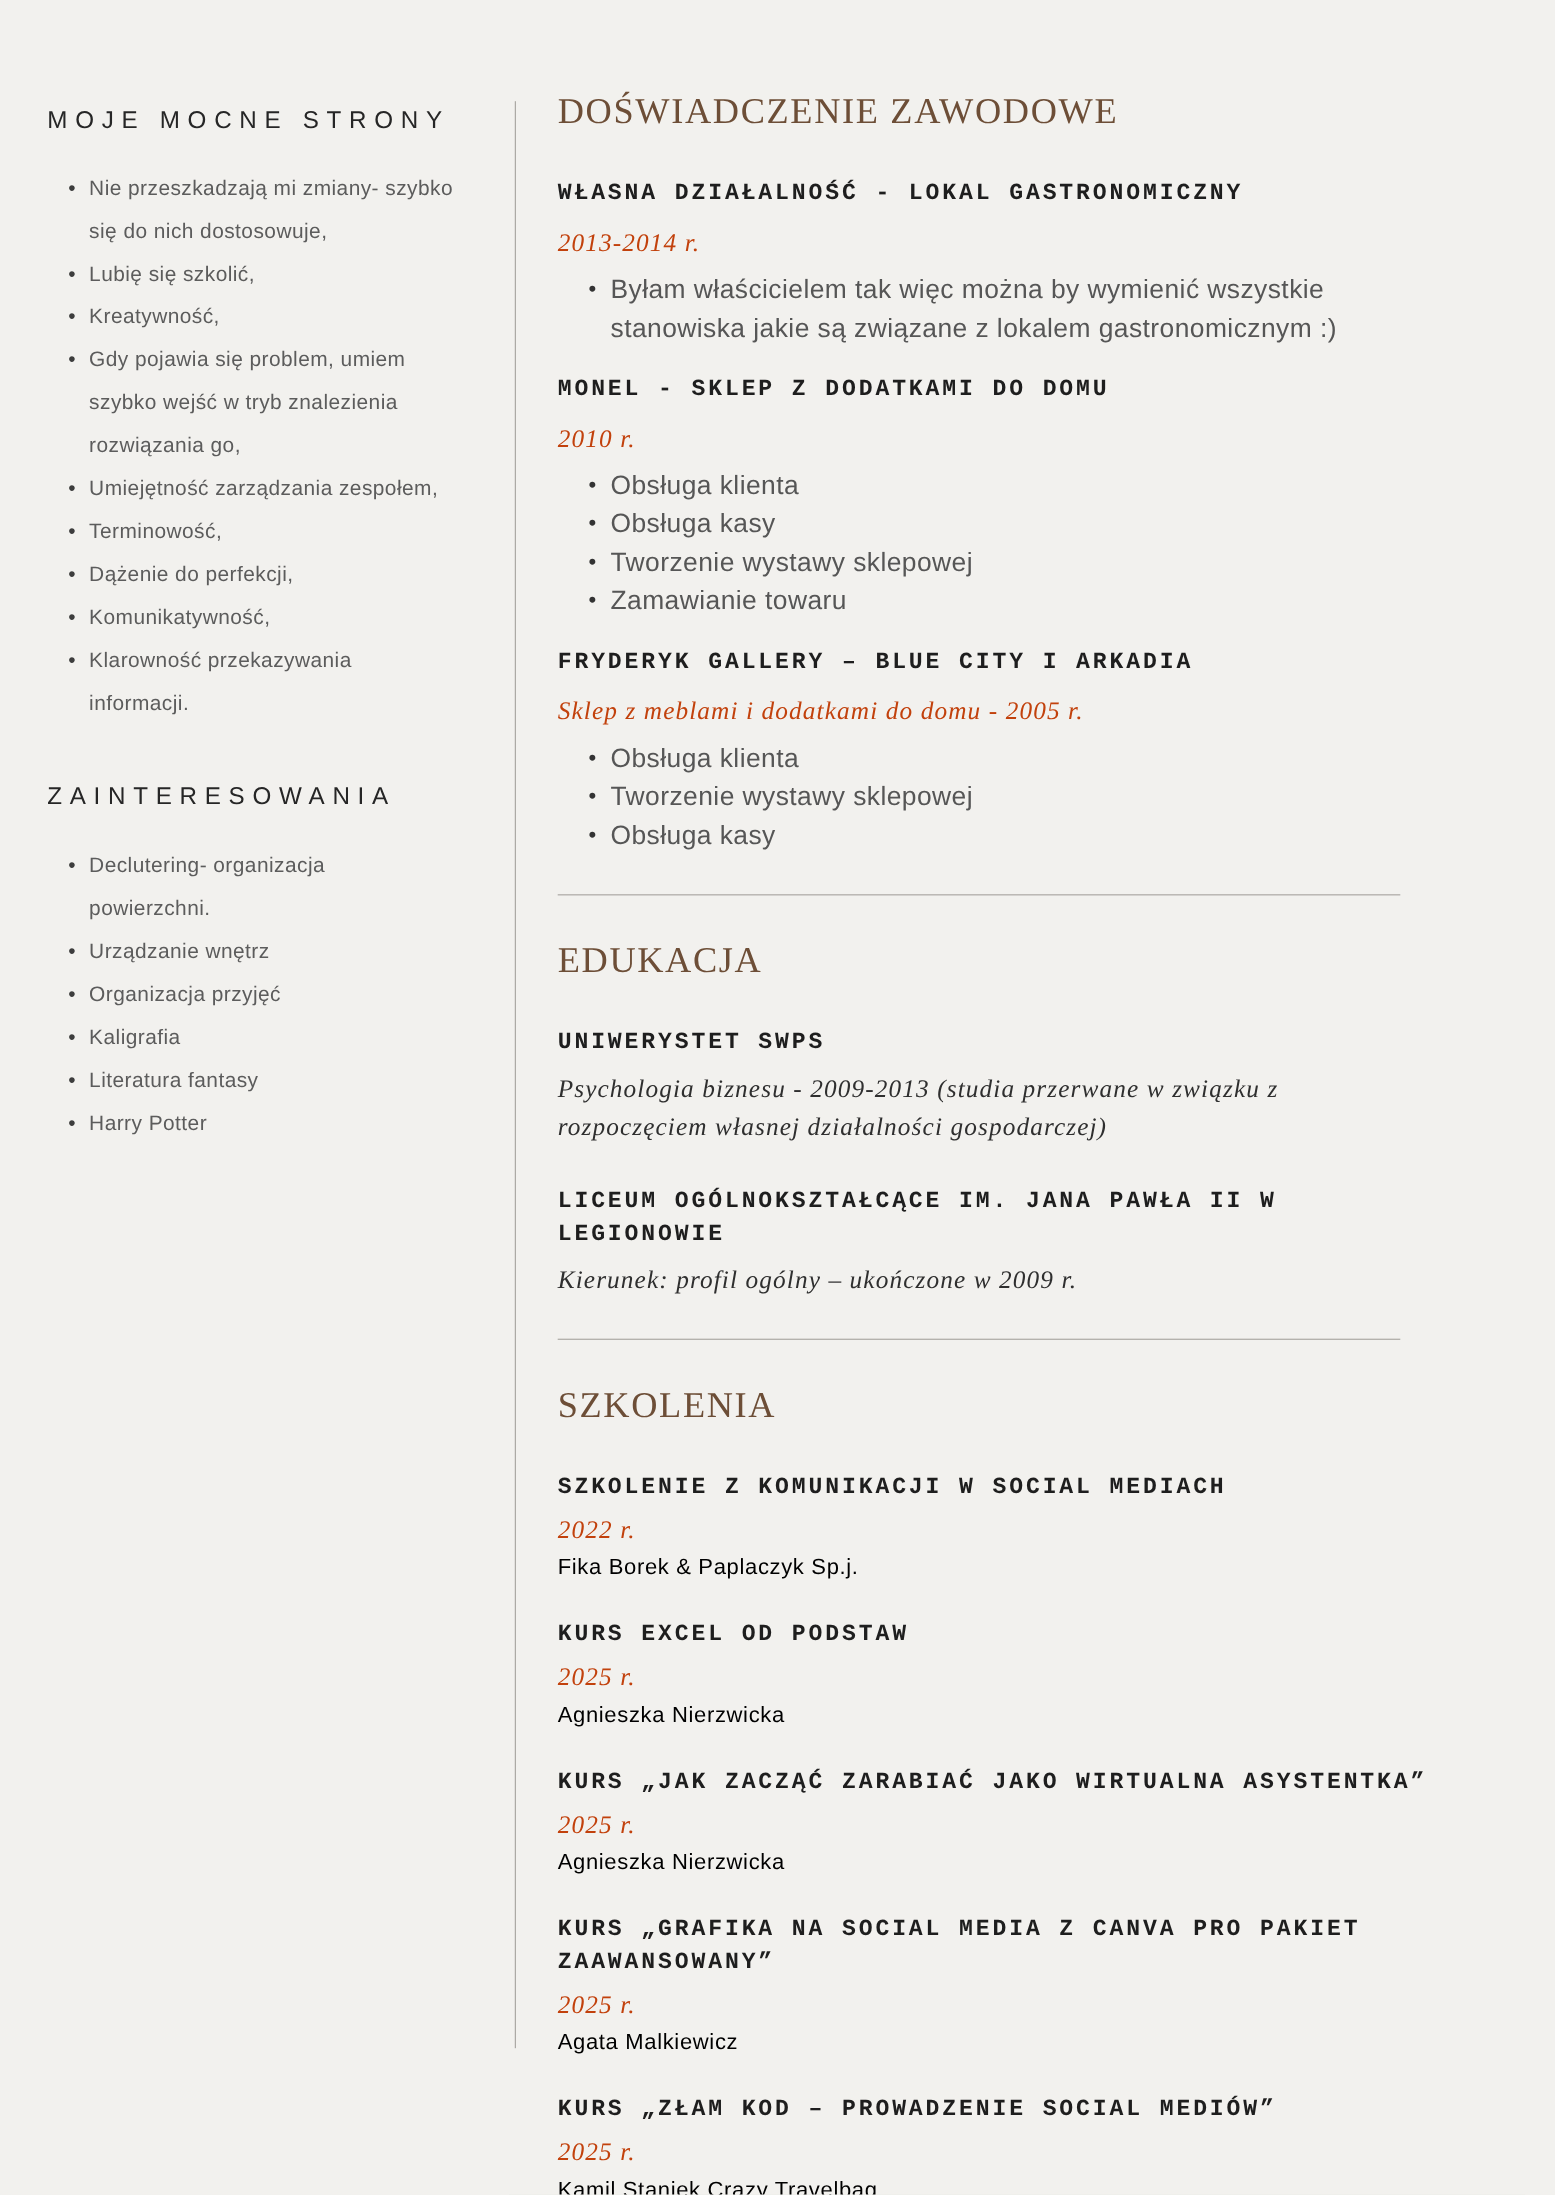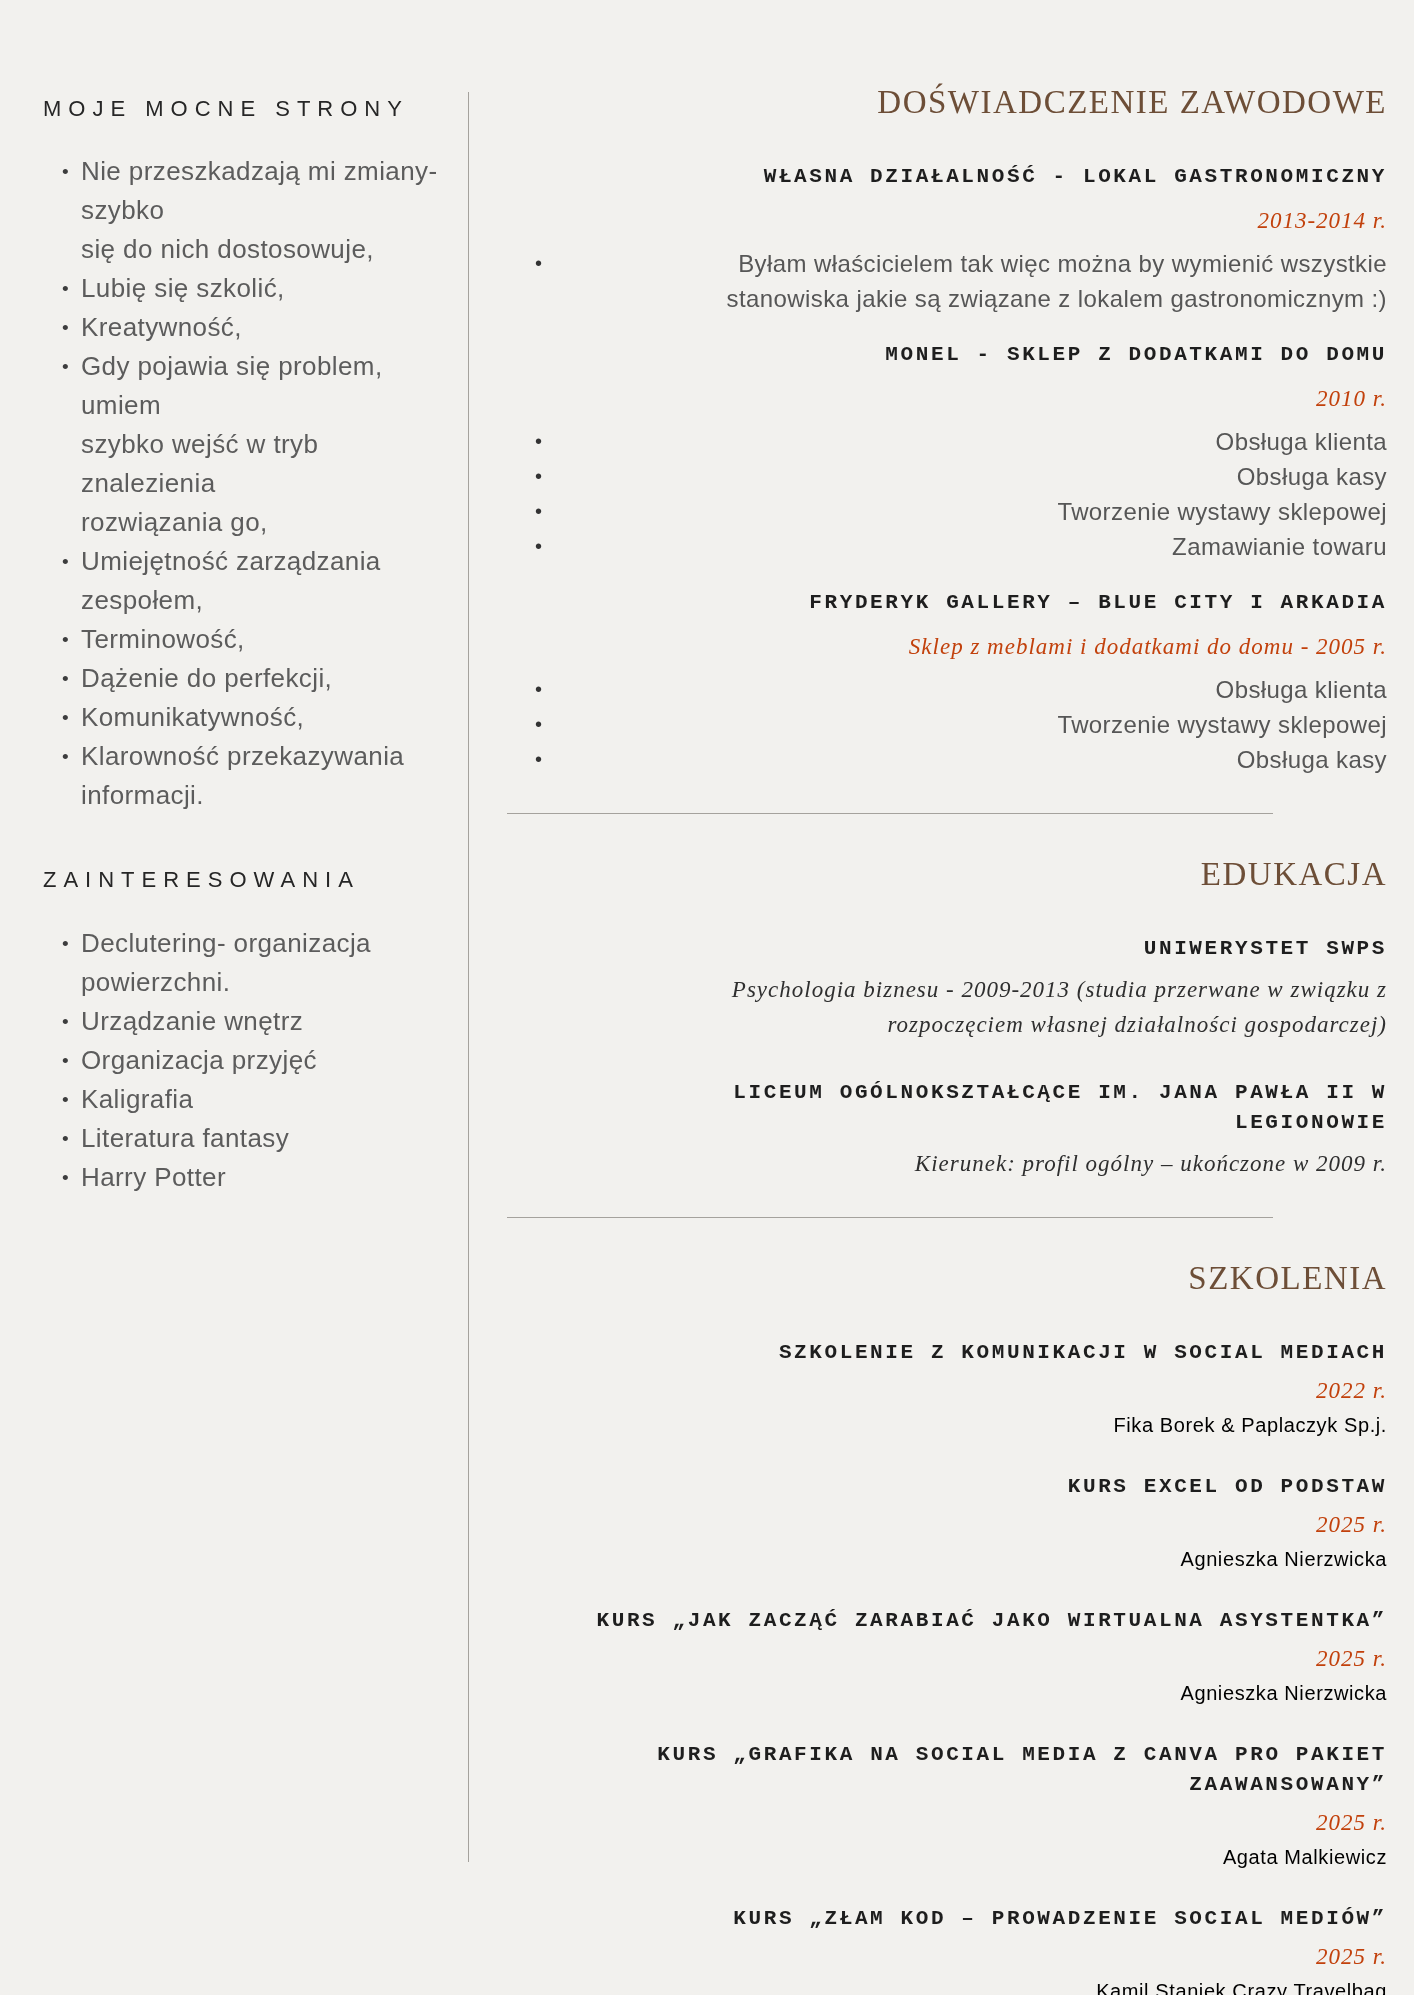--- a/index.html
+++ b/index.html
@@ -17,21 +17,21 @@
 
   
   .sidebar { position:absolute; left:43px; top:96px; width:402px; }
   .side-title {
     font-size:22px; font-weight:500; color:#262626;
     letter-spacing:7px; margin:0 0 30px 0; line-height:1.2;
   }
   .side-list { list-style:none; margin:0 0 0 19px; padding:0; }
   .side-list li {
     position:relative; padding-left:19px;
-    font-size:26px; line-height:39px; letter-spacing:0.4px; color:#5c5c5c;
+    font-size:19px; line-height:39px; letter-spacing:0.4px; color:#5c5c5c;
   }
   .side-list li::before {
     content:"•"; position:absolute; left:0; top:0;
     color:#3d3d3d; font-size:19px;
   }
   .side-block + .side-block { margin-top:52px; }
 
   
   .v-divider {
     position:absolute; left:468px; top:92px;
@@ -61,21 +61,21 @@
   }
   .bullets li::before {
     content:"•"; position:absolute; left:0; top:0;
     color:#333; font-size:20px;
   }
   .job { margin-bottom:24px; }
   .h-divider {
     border:none; border-top:1px solid #a5a29d;
     width:766px; margin:36px 0 0 0;
   }
-  .section { margin-top:0;text-align:right; }
+  .section { margin-top:0; }
   .section + .section { margin-top:42px; }
 
   .school { margin-bottom:36px; }
   .school-desc {
     font-family:"Liberation Serif", serif; font-style:italic;
     font-size:23px; color:#2f2f2f; letter-spacing:1px;
     line-height:35px; margin:8px 0 0 0;
   }
 
   .t-entry { margin-bottom:32px; }

